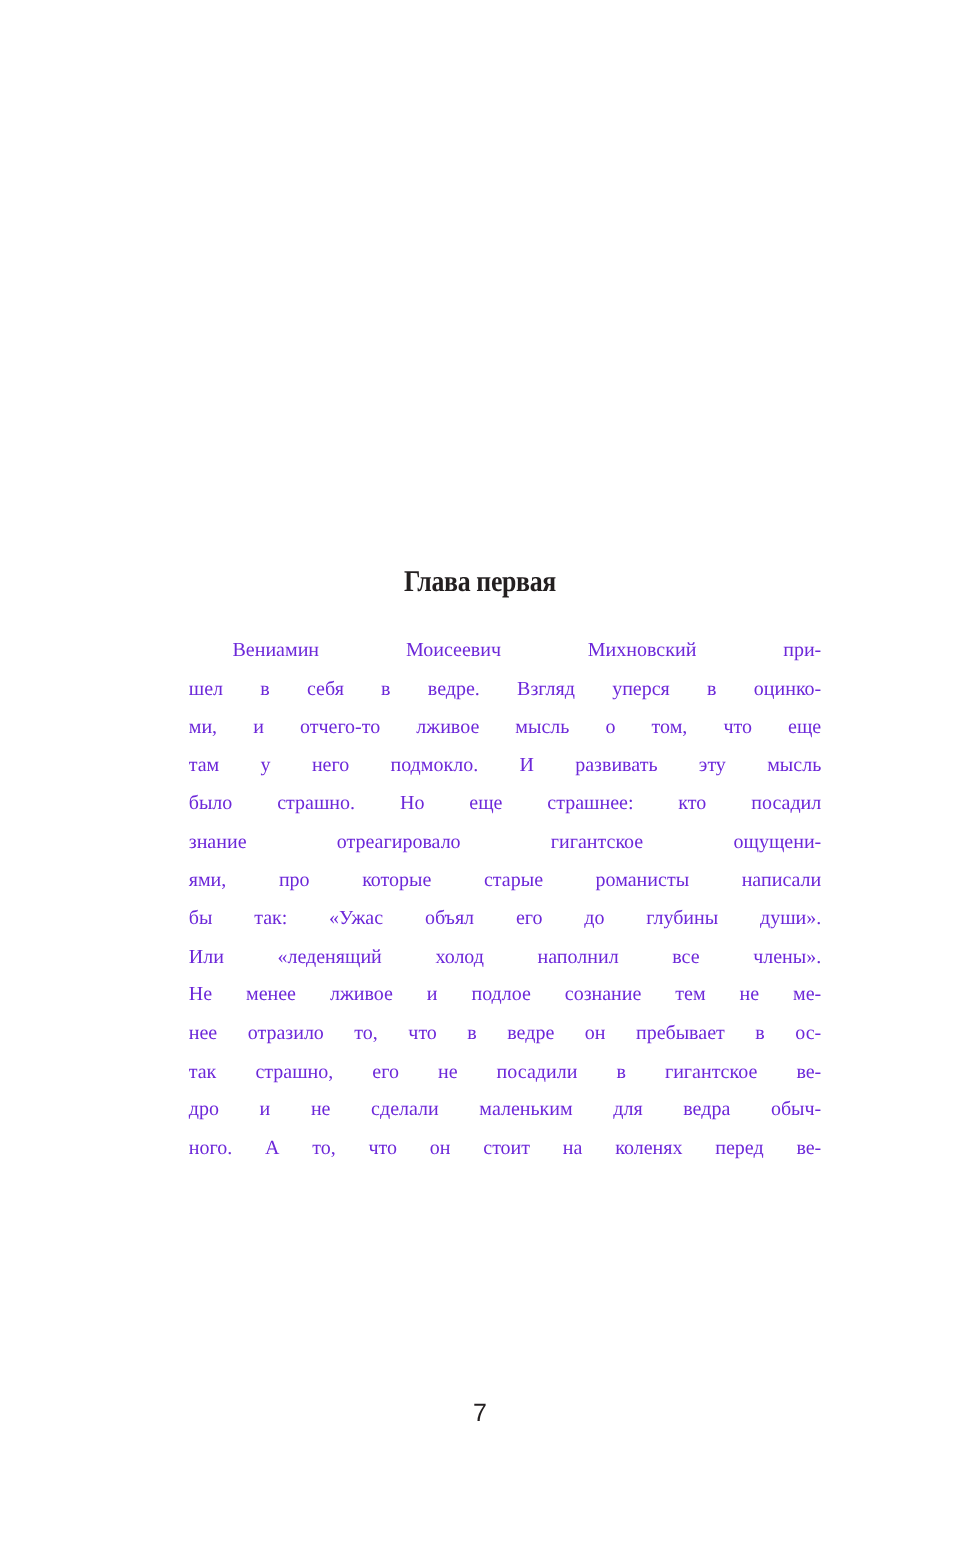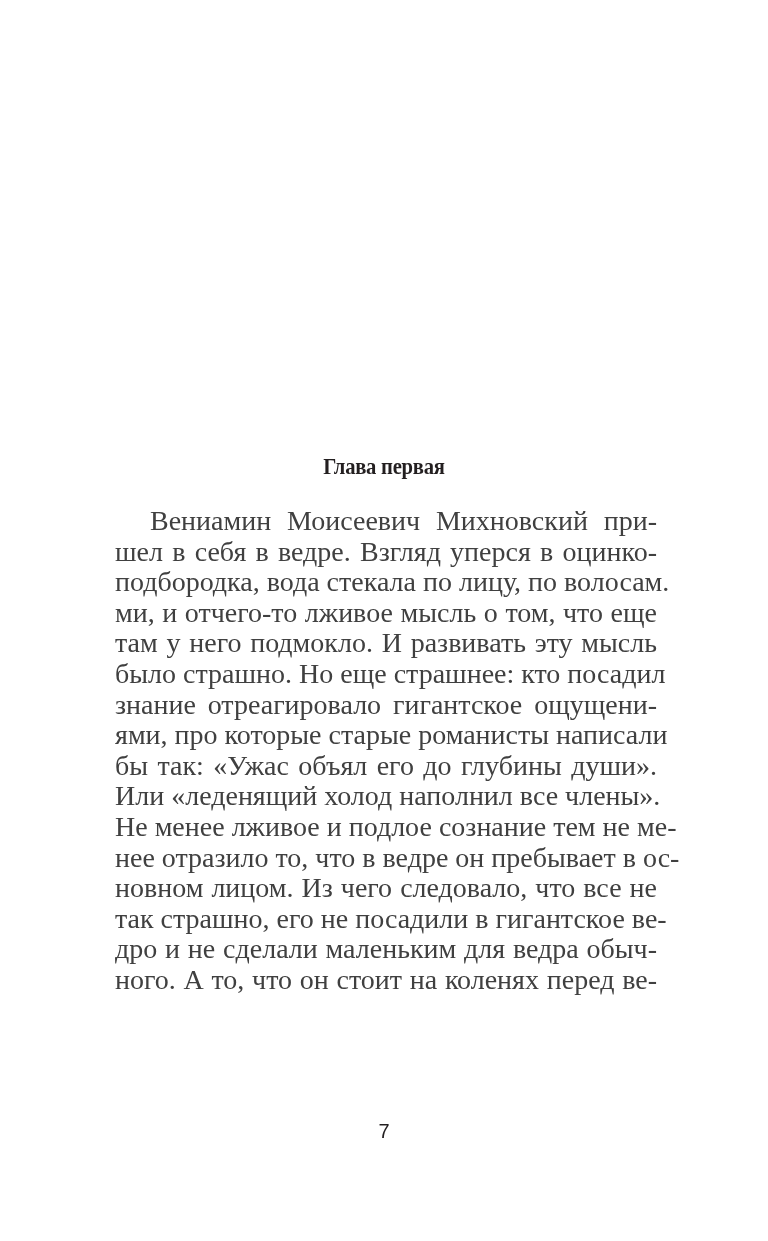--- a/index.html
+++ b/index.html
@@ -38,25 +38,26 @@
     .body-text {
       position: absolute;
       left: 115px;
       top: 506px;
       width: 542px;
     }
     .line {
       display: block;
       height: 30.6px;
       line-height: 30.6px;
-      font-size: 28px;
+      font-size: 16px;
       white-space: nowrap;
       text-align: justify;
       text-align-last: justify;
-      color: #404040;
+      color: #6d28d9;
+      margin-left: 36px;
     }
     .line.indent {
       padding-left: 35px;
     }
     .line.last {
       text-align-last: justify;
     }
     .page-number {
       position: absolute;
       left: 0;
@@ -71,31 +72,29 @@
 </head>
 <body>
 
 <div class="page">
 
   <div class="chapter-title">Глава первая</div>
 
   <div class="body-text">
     <span class="line indent">Вениамин Моисеевич Михновский при-</span>
     <span class="line">шел в себя в ведре. Взгляд уперся в оцинко-</span>
-    <span class="line">подбородка, вода стекала по лицу, по волосам.</span>
     <span class="line">ми, и отчего-то лживое мысль о том, что еще</span>
     <span class="line">там у него подмокло. И развивать эту мысль</span>
     <span class="line">было страшно. Но еще страшнее: кто посадил</span>
     <span class="line">знание отреагировало гигантское ощущени-</span>
     <span class="line">ями, про которые старые романисты написали</span>
     <span class="line">бы так: «Ужас объял его до глубины души».</span>
     <span class="line">Или «леденящий холод наполнил все члены».</span>
     <span class="line">Не менее лживое и подлое сознание тем не ме-</span>
     <span class="line">нее отразило то, что в ведре он пребывает в ос-</span>
-    <span class="line">новном лицом. Из чего следовало, что все не</span>
     <span class="line">так страшно, его не посадили в гигантское ве-</span>
     <span class="line">дро и не сделали маленьким для ведра обыч-</span>
     <span class="line">ного. А то, что он стоит на коленях перед ве-</span>
   </div>
 
   <div class="page-number">7</div>
 
 </div>
 
 </body></html>

